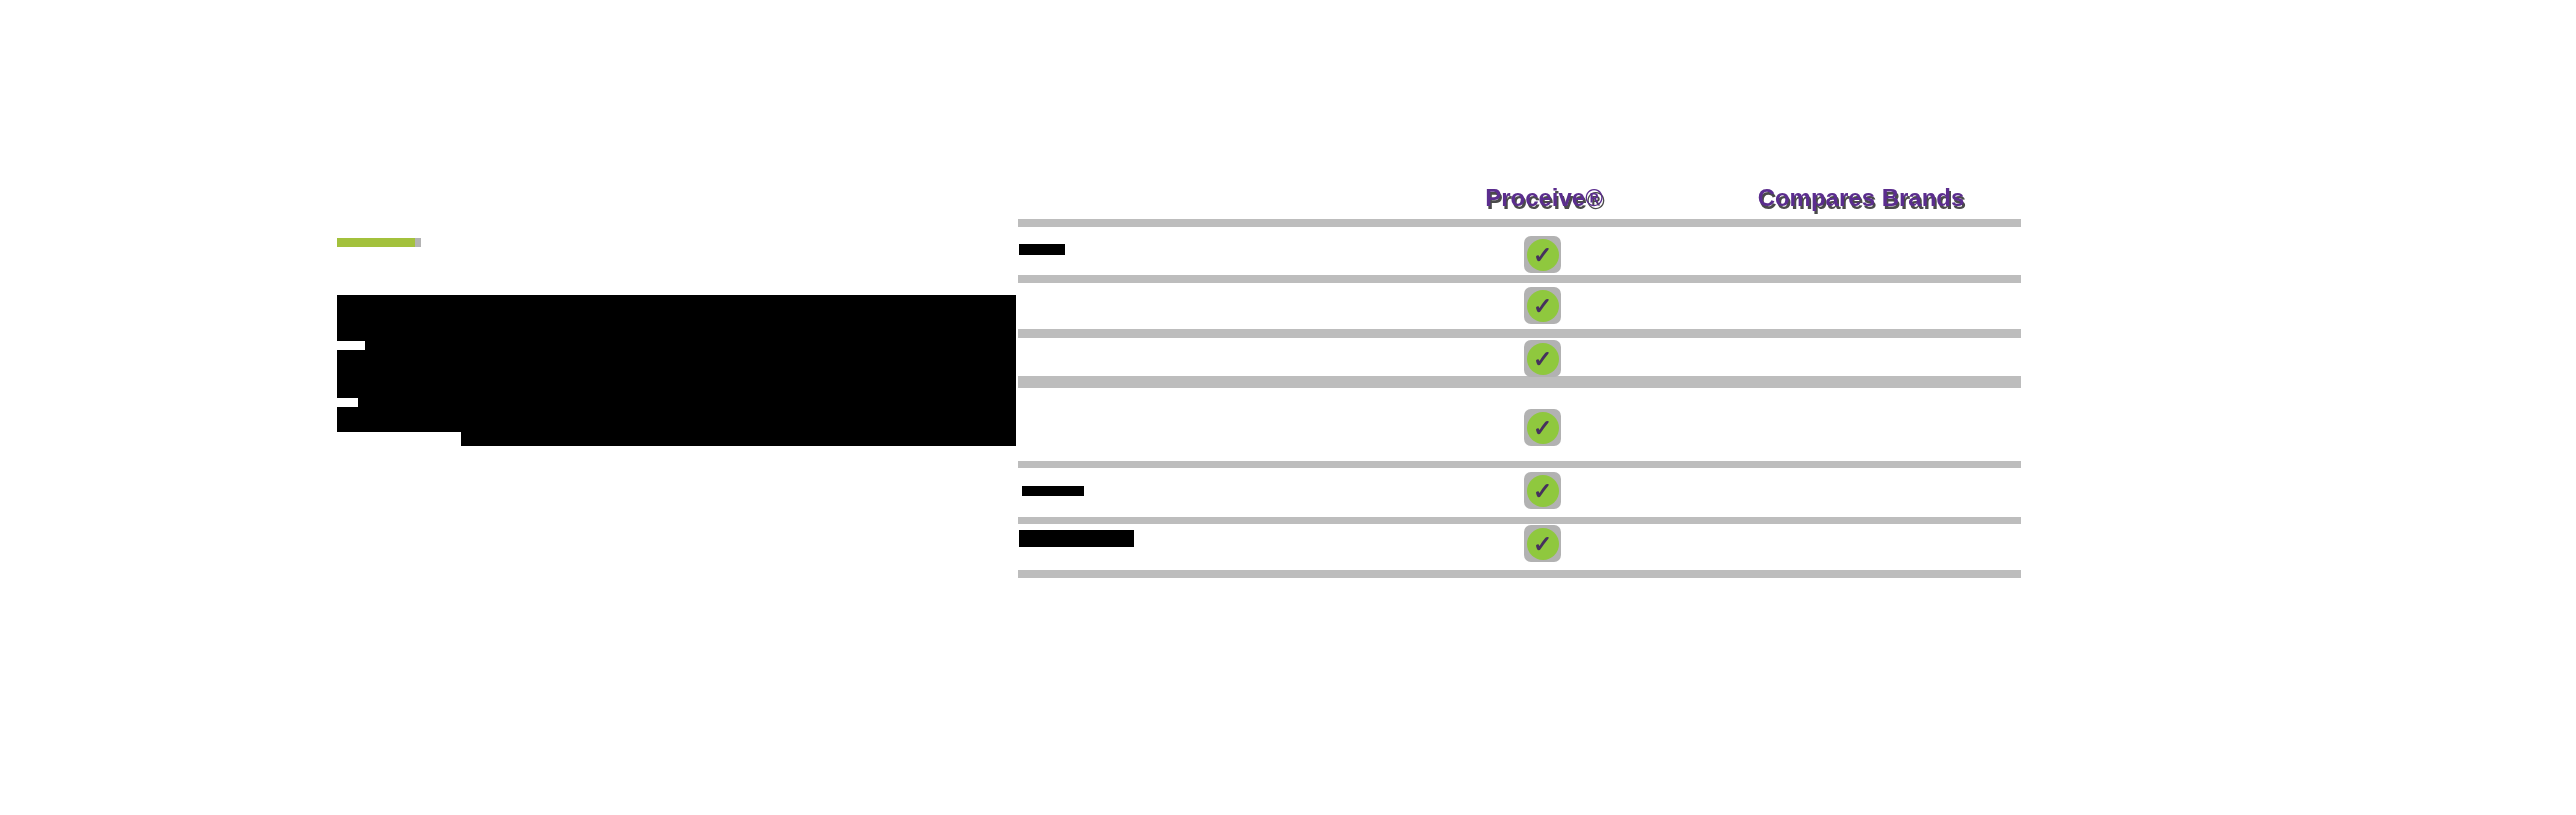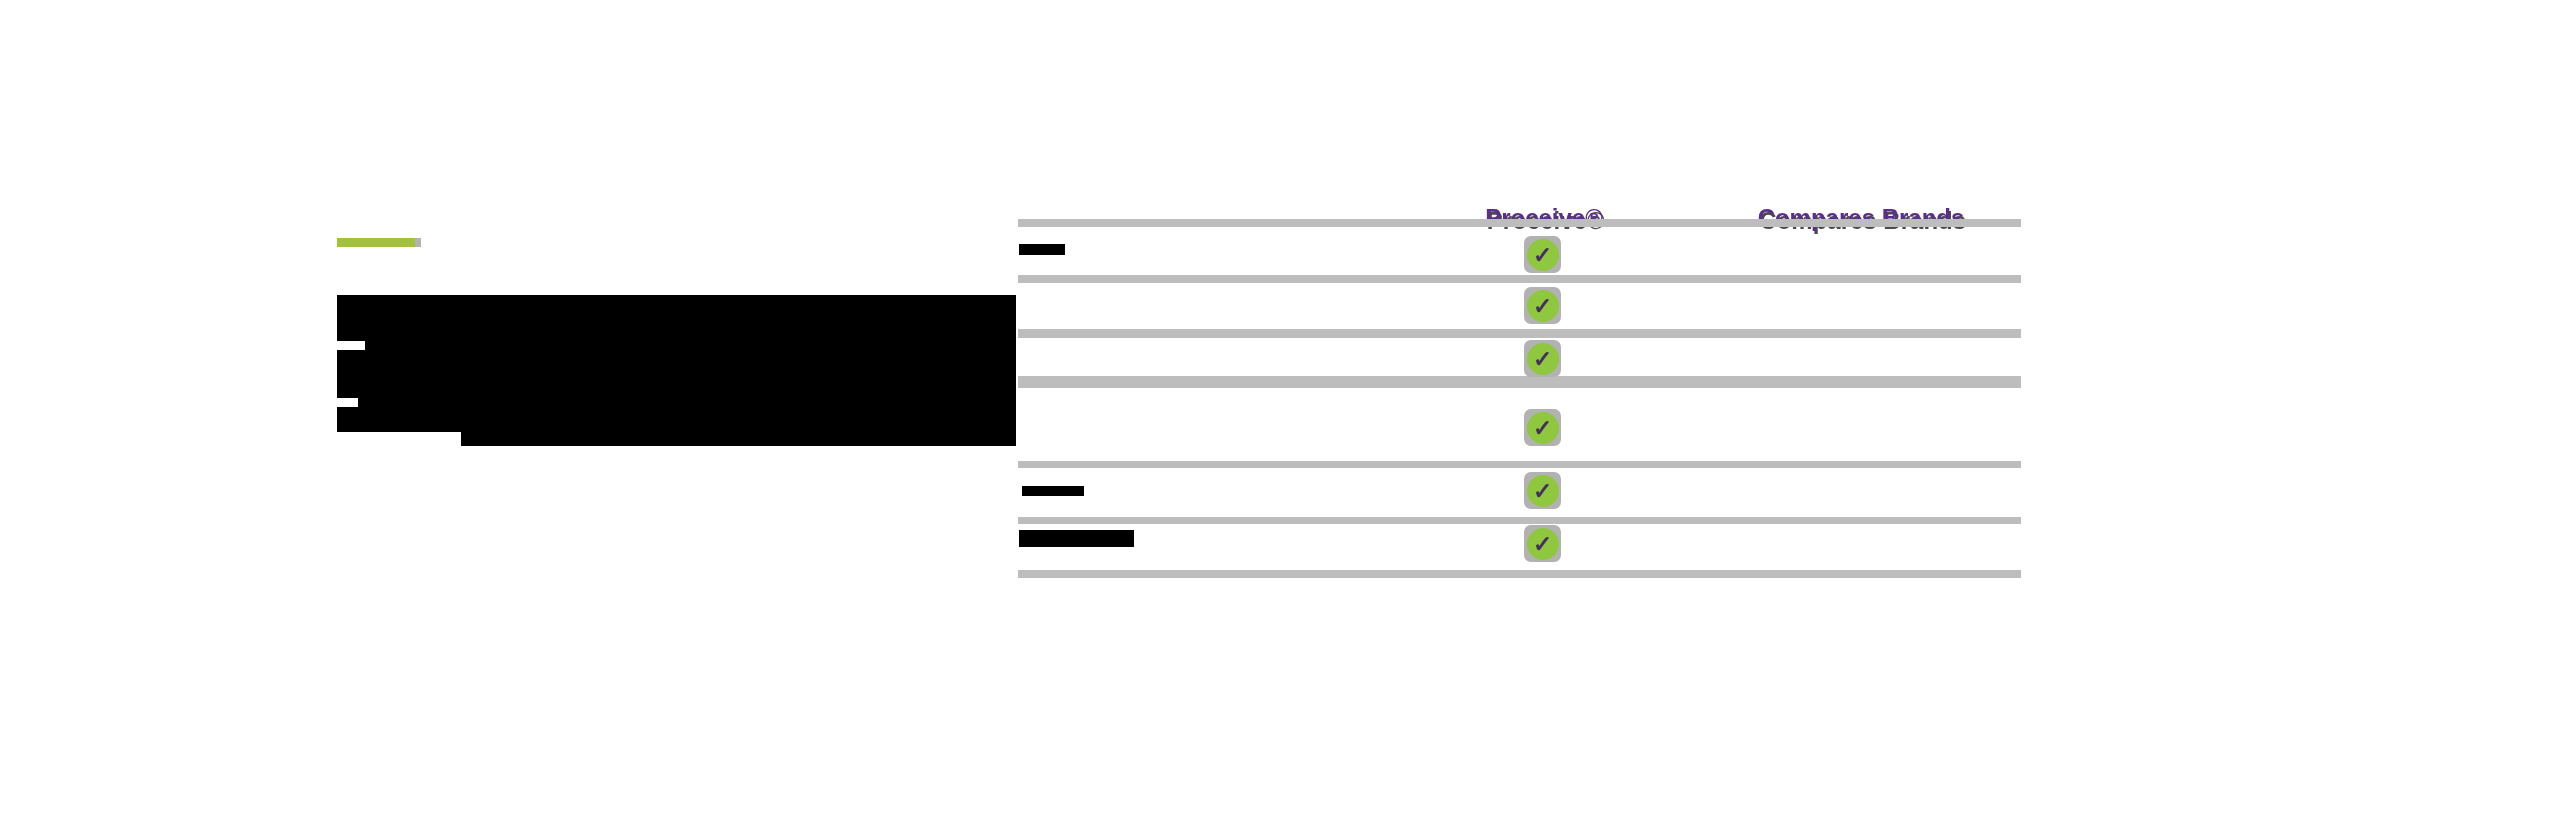--- a/index.html
+++ b/index.html
@@ -30,21 +30,20 @@
   .notch-1{left:337px;top:341px;width:27.5px;height:9.4px;}
   .notch-2{left:337px;top:398px;width:20.6px;height:9.4px;}
   
   .table-area{left:1018px;top:172px;width:1006px;height:412px;}
   .col-head{
     position:absolute;top:8.6px;height:34px;
     font-size:24px;font-weight:bold;color:#5b2d8e;
     text-align:center;line-height:34px;
     text-shadow:1.7px 2.6px 0 #4a4a4a;
     white-space:nowrap;
-    margin-top:20px;
   }
   .col-head-1{left:440px;width:172px;}
   .col-head-2{left:714px;width:258px;}
   .divider{position:absolute;left:0;width:1003px;height:7.7px;background:#bdbdbd;}
   .d0{top:47px;}
   .d1{top:103px;}
   .d2{top:157px;height:8.6px;}
   .d3{top:204px;height:12px;}
   .d4{top:289px;height:6.9px;}
   .d5{top:345px;height:6.9px;}

